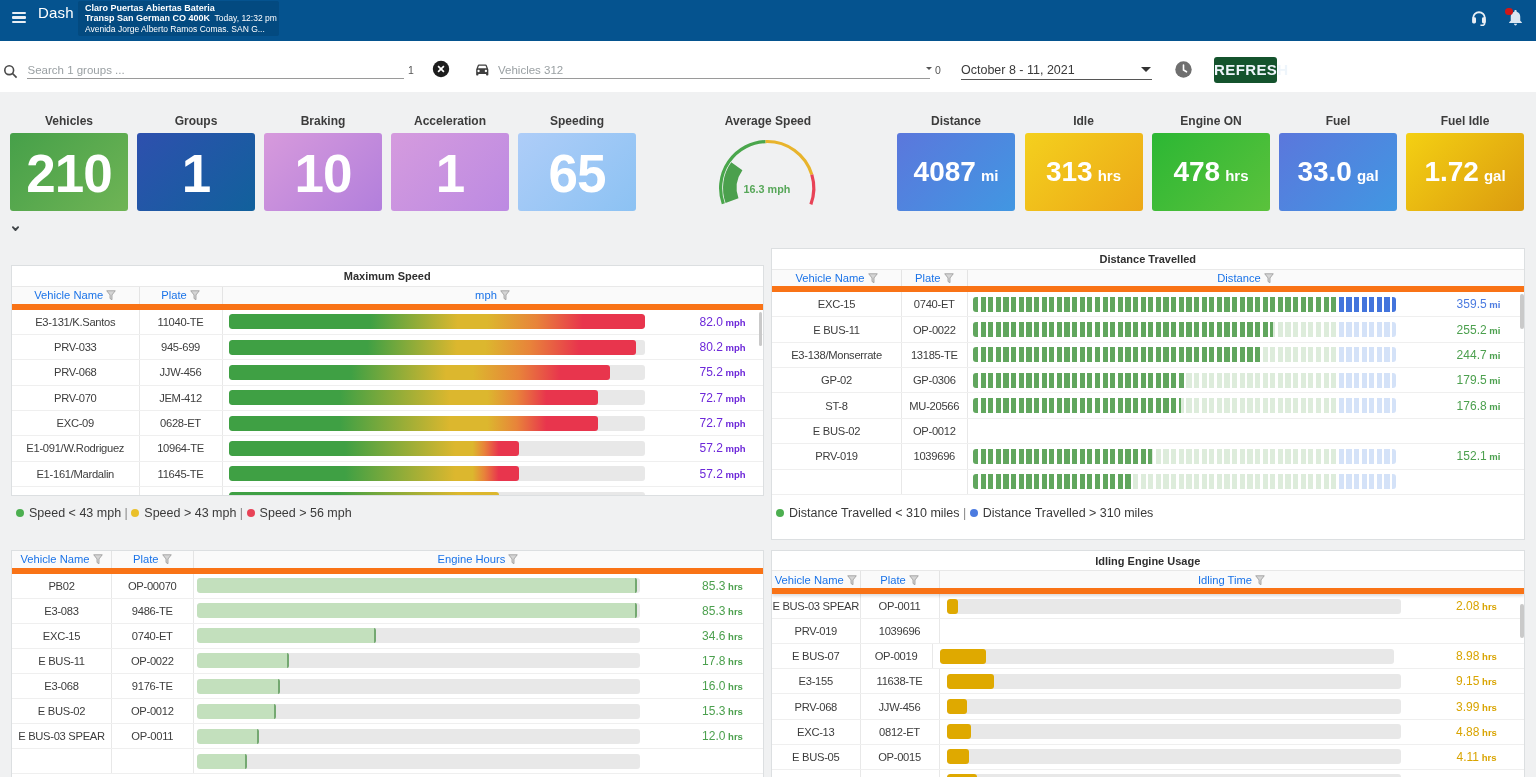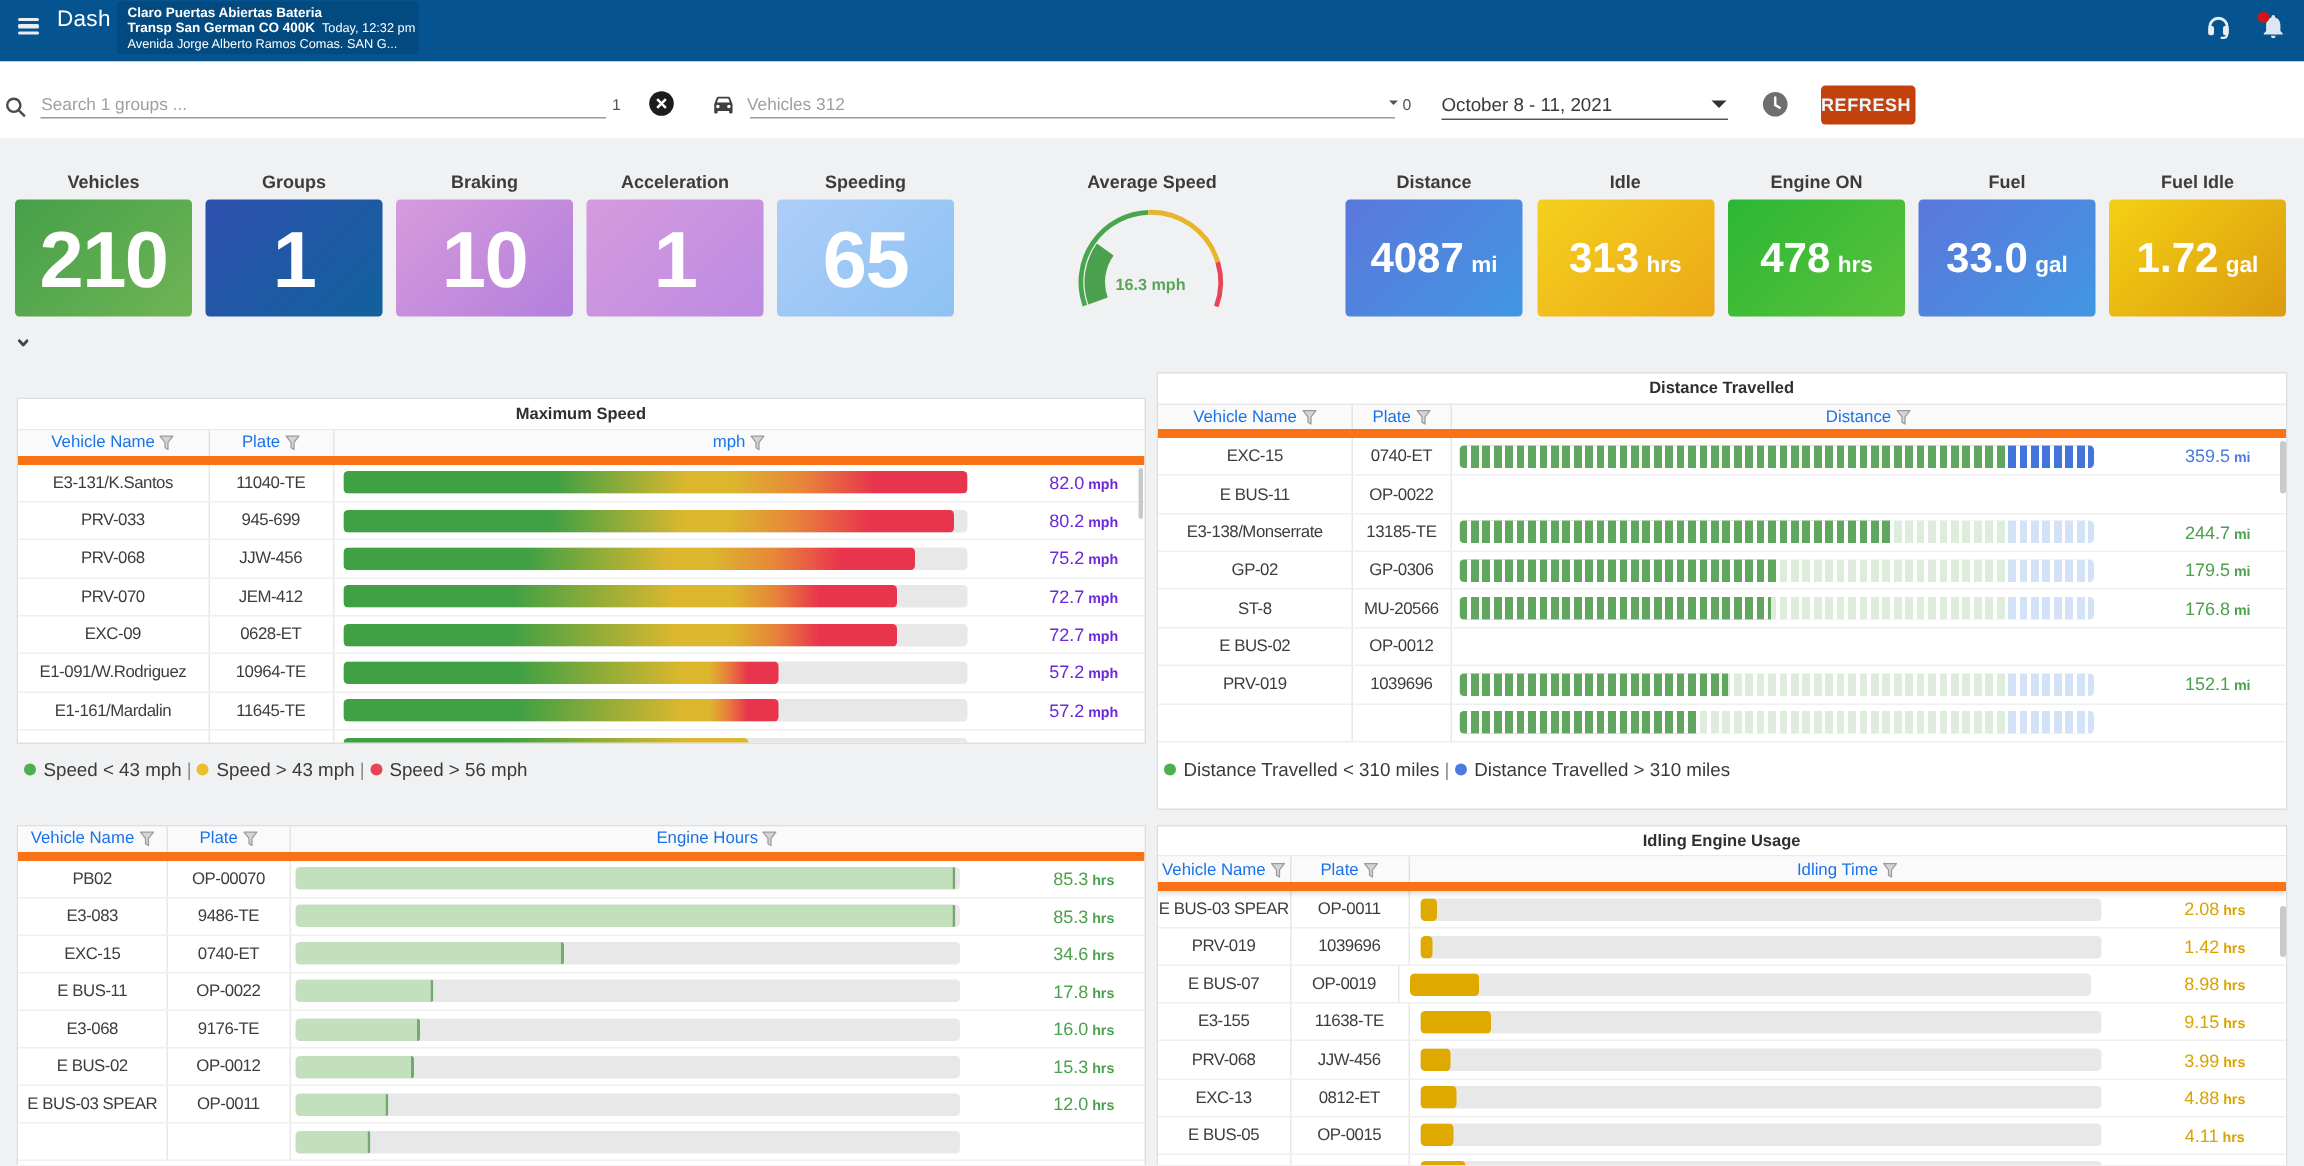--- a/index.html
+++ b/index.html
@@ -8,21 +8,21 @@
 #topbar{position:absolute;left:0;top:0;width:1536px;height:41px;background:#05538f}
 #burger{position:absolute;left:11.7px;top:11.7px;width:14.7px;height:12px}
 #burger div{height:2.35px;background:#e9eef4;margin-bottom:2.35px;border-radius:1px}
 #dashtitle{position:absolute;left:38px;top:4px;color:#fff;font-size:15px;letter-spacing:.2px}
 #toast{position:absolute;left:78px;top:1px;width:201px;height:35px;background:#034a80;border-radius:2px;padding:2px 7px;color:#fff;font-size:8.5px;line-height:10.4px;overflow:hidden;white-space:nowrap}
 #toast b{font-size:9px}
 
 #srow{position:absolute;left:0;top:41px;width:1536px;height:51px;background:#fff}
 .uline{position:absolute;border-bottom:1px solid #9a9a9a}
 .ph{color:#9aa0a3;font-size:11.5px;position:absolute}
-#refresh{position:absolute;left:1214px;top:16px;width:63px;height:26px;background:#c2410c;border-radius:3px;color:#eef5fb;font-size:12px;font-weight:bold;letter-spacing:.4px;text-align:left;line-height:26px}
+#refresh{position:absolute;left:1214px;top:16px;width:63px;height:26px;background:#14532d;border-radius:3px;color:#eef5fb;font-size:15px;font-weight:bold;letter-spacing:.4px;text-align:left;line-height:26px}
 
 .clabel{position:absolute;top:114px;width:118px;text-align:center;font-size:12px;font-weight:bold;color:#3c3c3c}
 .card{position:absolute;top:133px;width:118px;height:78px;border-radius:3px;color:#fff;display:block;text-align:center;white-space:nowrap;overflow:hidden}
 .card .big{font-size:53px;font-weight:bold;letter-spacing:-1px;line-height:82px}
 .card .num{font-size:28px;font-weight:bold;line-height:77px}
 .card .unit{font-size:15px;font-weight:bold;margin-left:5px}
 
 .tbl{position:absolute;background:#fff;border:1px solid #dcdfe1;overflow:hidden}
 .ttl{text-align:center;font-size:11px;font-weight:bold;color:#2f2f2f;border-bottom:1px solid #e9e9e9}
 .hdr{display:flex;background:#fafafa;border-bottom:6px solid #f97316}
@@ -251,20 +251,26 @@
         <div class="c3">
           <div style="margin-left:5.5px">
             <div class="seg" style="width:423px;background:linear-gradient(90deg,#61a65e 365px,#4374dc 365px)"></div>
           </div>
           <div class="val vblue" style="margin-right:15px">359.5<span> mi</span></div>
         </div>
       </div>
       <div class="row">
         <div class="c" style="width:130px">E BUS-11</div>
         <div class="c" style="width:65.5px">OP-0022</div>
+        <div class="c3">
+          <div style="margin-left:5.5px">
+            <div class="seg" style="width:423px;background:linear-gradient(90deg,#61a65e 300px,#ddecdb 300px 365px,#d4e2f8 365px)"></div>
+          </div>
+          <div class="val vgreen" style="margin-right:15px">255.2<span> mi</span></div>
+        </div>
       </div>
       <div class="row">
         <div class="c" style="width:130px">E3-138/Monserrate</div>
         <div class="c" style="width:65.5px">13185-TE</div>
         <div class="c3">
           <div style="margin-left:5.5px">
             <div class="seg" style="width:423px;background:linear-gradient(90deg,#61a65e 288px,#ddecdb 288px 365px,#d4e2f8 365px)"></div>
           </div>
           <div class="val vgreen" style="margin-right:15px">244.7<span> mi</span></div>
         </div>
@@ -429,26 +435,20 @@
         <div class="c3">
           <div class="trk" style="width:454px;margin-left:7.5px">
             <div class="ifill" style="width:11px"></div>
           </div>
           <div class="val vamber" style="margin-right:17px">2.08<span> hrs</span></div>
         </div>
       </div>
       <div class="row">
         <div class="c" style="width:88.5px">PRV-019</div>
         <div class="c" style="width:79px">1039696</div>
-        <div class="c3">
-          <div class="trk" style="width:454px;margin-left:7.5px">
-            <div class="ifill" style="width:8px"></div>
-          </div>
-          <div class="val vamber" style="margin-right:17px">1.42<span> hrs</span></div>
-        </div>
       </div>
       <div class="row">
         <div class="c" style="width:88.5px">E BUS-07</div>
         <div class="c" style="width:72px">OP-0019</div>
         <div class="c3">
           <div class="trk" style="width:454px;margin-left:7.5px">
             <div class="ifill" style="width:46px"></div>
           </div>
           <div class="val vamber" style="margin-right:17px">8.98<span> hrs</span></div>
         </div>

